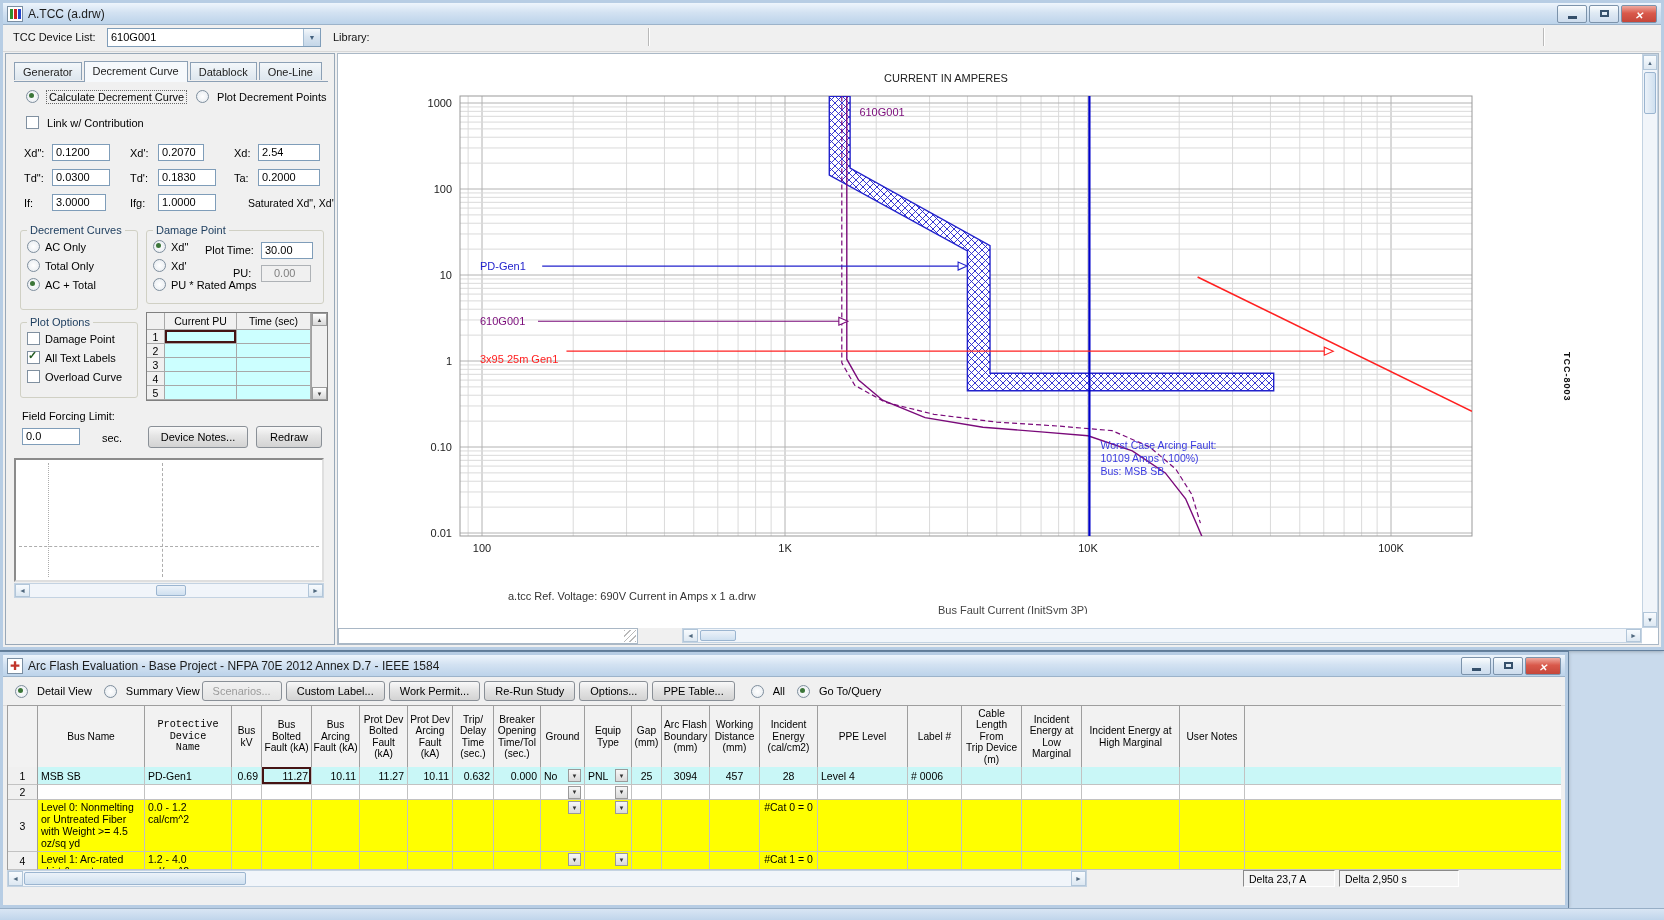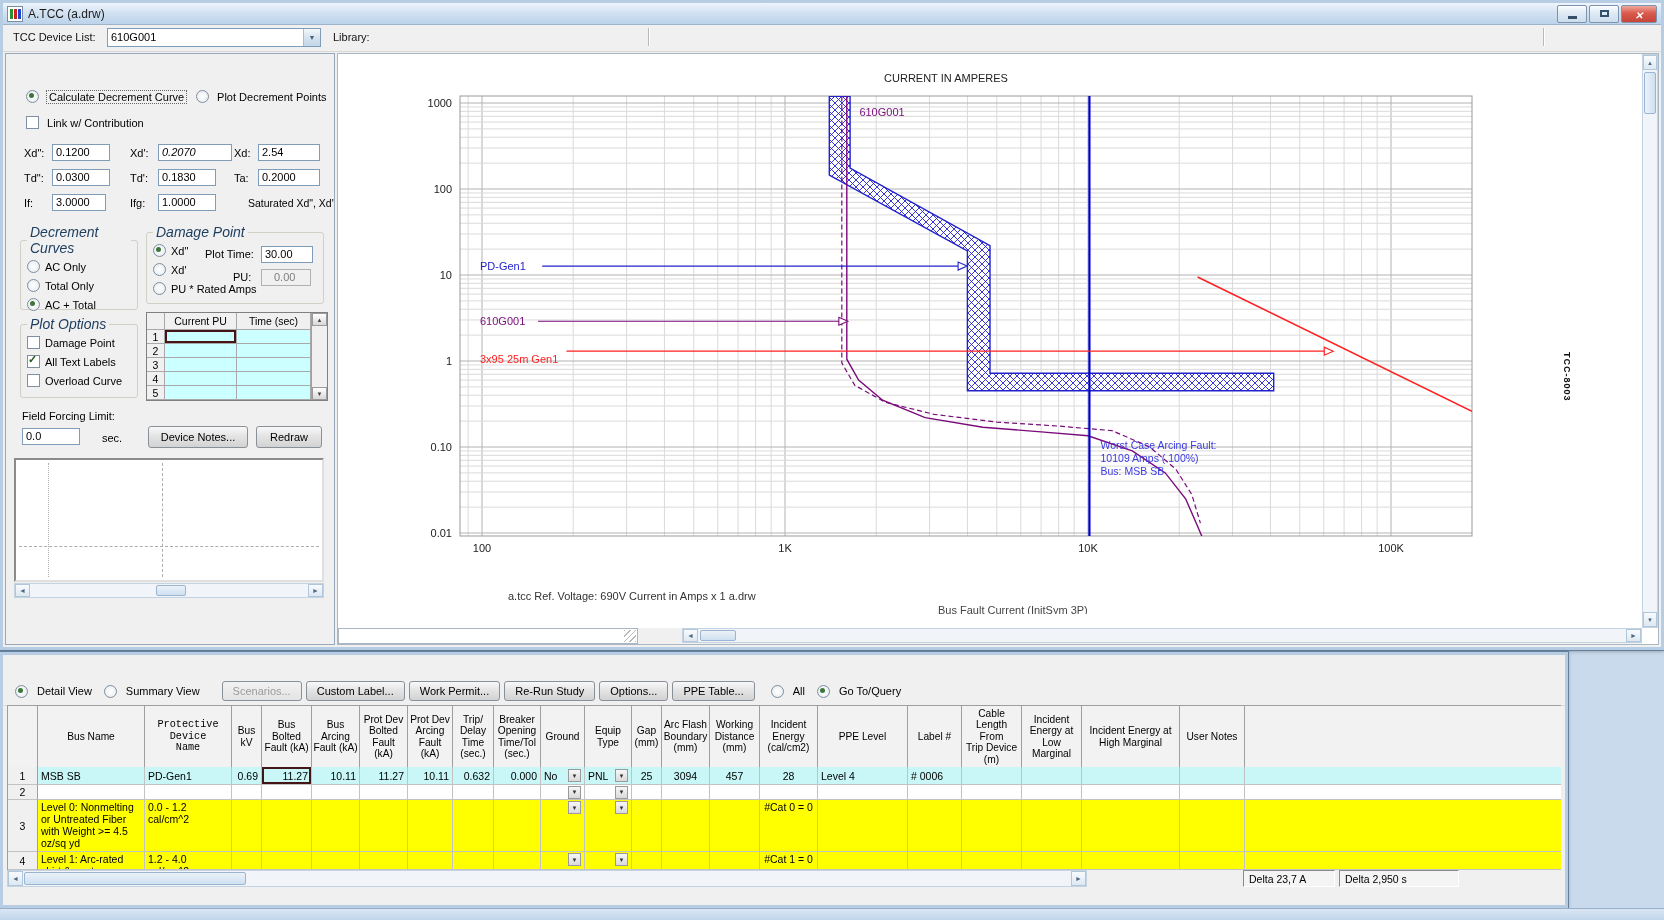--- a/index.html
+++ b/index.html
@@ -37,21 +37,21 @@
   .radio.on::after{content:"";position:absolute;left:2px;top:2px;width:5px;height:5px;border-radius:50%;background:#3c7639;}
   .cb{display:inline-block;width:11px;height:11px;border:1px solid #8090a0;background:#fff;vertical-align:-2px;margin-right:5px;position:relative;}
   .cb.on::after{content:"\2713";position:absolute;left:0px;top:-3px;font-size:11px;color:#245c24;font-weight:bold;}
   .rlbl{font-size:11px;}
   .rlbl.focus{outline:1px dotted #666;padding:0 2px;}
   .plbl{position:absolute;font-size:11px;}
   .satlbl{font-size:10.5px;width:86px;overflow:hidden;white-space:nowrap;}
   .tbox{position:absolute;height:17px;line-height:15px;background:#fff;border:1px solid #7f9db9;font-size:11px;padding:0 3px;box-sizing:border-box;overflow:hidden;white-space:nowrap;}
   .tbox.dis{background:#f0f0f0;color:#808080;border-color:#aeb2b6;}
   .grp{position:absolute;border:1px solid #d0d0c4;border-radius:3px;padding:1px 6px 2px 6px;margin:0;box-sizing:border-box;background:#f0f0f0;}
-  .grp legend{font-size:14px;color:#1f3f60;padding:0 3px;font-style:italic;}
+  .grp legend{font-size:11px;color:#1f3f60;padding:0 3px;}
   .rrow2{margin:3px 0 6px 0;white-space:nowrap;font-size:11px;}
   .btn{position:absolute;height:22px;line-height:20px;text-align:center;background:linear-gradient(#f9f9f9,#e4e4e4 45%,#d3d3d3);border:1px solid #8a9097;border-radius:3px;font-size:11px;box-sizing:border-box;}
   .preview{position:absolute;left:8px;top:404px;width:310px;height:124px;background:#fff;border:2px inset #dfdfdf;box-sizing:border-box;}
   .dv{position:absolute;top:3px;bottom:3px;border-left:1px dashed #adadad;}
   .dh{position:absolute;left:3px;right:3px;border-top:1px dashed #adadad;}
   
   .sbar-h{display:flex;align-items:stretch;background:#f1f5fa;border:1px solid #c4d3e2;box-sizing:border-box;height:15px;}
   .sbtn{width:15px;flex:none;display:flex;align-items:center;justify-content:center;background:linear-gradient(#f8fbfe,#dde8f2);border:1px solid #b2c6d9;color:#50687e;box-sizing:border-box;}
   .arr-l::before{content:"\25C4";font-size:7px;}
   .arr-r::before{content:"\25BA";font-size:7px;}
@@ -70,21 +70,21 @@
   .vthumb{position:absolute;left:1px;right:1px;top:2px;height:40px;background:linear-gradient(90deg,#ecf2f9,#cfe0f0);border:1px solid #9bb5d0;border-radius:2px;}
   .cbottom{position:absolute;left:0;right:16px;bottom:0;height:16px;background:#f0f0f0;}
   .cfill{position:absolute;left:0;top:0;width:300px;height:16px;background:#fff;border:1px solid #a9b7c5;box-sizing:border-box;}
   .grip{position:absolute;right:1px;bottom:1px;width:12px;height:12px;background:repeating-linear-gradient(135deg,#b9b9b9 0 1px,transparent 1px 4px);}
   .chs{position:absolute;left:344px;right:0;top:0;}
   
   .arc-tools{position:absolute;left:0;top:22px;right:0;height:28px;background:#f0f0f0;display:flex;align-items:center;border-bottom:1px solid #dcdcdc;}
   .arc-tools .radio{margin-left:12px;}
   .abtn{display:inline-block;height:20px;line-height:18px;padding:0 10px;text-align:center;background:linear-gradient(#f9f9f9,#e4e4e4 45%,#d3d3d3);border:1px solid #8a9097;border-radius:3px;font-size:11px;box-sizing:border-box;margin-right:4px;}
   .abtn.disabled{color:#9b9b9b;background:linear-gradient(#f2f2f2,#e4e4e4);}
-  #arcBtns{margin-left:22px;}
+  #arcBtns{margin-left:2px;}
   #arcHeader{position:absolute;left:4px;top:50px;height:62px;display:flex;border-top:1px solid #9e9e9e;border-left:1px solid #9e9e9e;background:#f2f2f2;right:4px;}
   .hcell{flex:none;display:flex;align-items:center;justify-content:center;text-align:center;background:#f2f2f2;border-right:1px solid #9e9e9e;border-bottom:1px solid #9e9e9e;font-size:10.2px;line-height:11.5px;white-space:pre-line;box-sizing:border-box;padding:1px;color:#000;}
   .hfill{flex:1;border-right:none;}
   #arcRows{position:absolute;left:4px;top:112px;right:4px;background:#fff;border-left:1px solid #9e9e9e;overflow:hidden;}
   .brow{display:flex;overflow:hidden;}
   .bcell{flex:none;display:flex;align-items:center;padding:0 3px;box-sizing:border-box;border-right:1px solid #c2c2c2;border-bottom:1px solid #c2c2c2;font-size:10.5px;overflow:hidden;white-space:nowrap;background:#fff;height:100%;}
   .cyan .bcell{background:#c9f7f7;}
   .yellow .bcell{background:#ffff00;}
   .bcell.numc{background:#f0f0f0;justify-content:center;border-right:1px solid #9e9e9e;}
   .bcell.ar{justify-content:flex-end;}
@@ -140,37 +140,38 @@
       <span class="combo">
         <span class="cval">610G001</span>
         <span class="cbtn"></span>
       </span>
       <span class="lbl lib">Library:</span>
       <i class="vsep" style="left:645px;"></i>
       <i class="vsep" style="left:1540px;"></i>
     </div>
     <div class="tcc-body">
       <div class="lpanel">
+        <div class="tabs" id="tccTabs"><span class="tab">Generator</span><span class="tab on">Decrement Curve</span><span class="tab">Datablock</span><span class="tab">One-Line</span></div>
         <div class="rrow" style="top:36px;left:20px;">
           <span class="radio on"></span>
           <span class="rlbl focus">Calculate Decrement Curve</span>
         </div>
         <div class="rrow" style="top:36px;left:190px;">
           <span class="radio"></span>
           <span class="rlbl">Plot Decrement Points</span>
         </div>
         <div class="rrow" style="top:62px;left:20px;">
           <span class="cb"></span>
           <span class="rlbl">Link w/ Contribution</span>
         </div>
         <div id="paramsGrid">
             <span class="plbl" style="left: 18px; top: 93px;">Xd":</span>
             <span class="tbox" style="left: 46px; top: 90px; width: 58px;">0.1200</span>
             <span class="plbl" style="left: 124px; top: 93px;">Xd':</span>
-            <span class="tbox" style="left: 152px; top: 90px; width: 74px; font-style: italic;">0.2070</span>
+            <span class="tbox" style="left: 152px; top: 90px; width: 46px;">0.2070</span>
             <span class="plbl" style="left: 228px; top: 93px;">Xd:</span>
             <span class="tbox" style="left: 252px; top: 90px; width: 62px;">2.54</span>
             <span class="plbl" style="left: 18px; top: 118px;">Td":</span>
             <span class="tbox" style="left: 46px; top: 115px; width: 58px;">0.0300</span>
             <span class="plbl" style="left: 124px; top: 118px;">Td':</span>
             <span class="tbox" style="left: 152px; top: 115px; width: 58px;">0.1830</span>
             <span class="plbl" style="left: 228px; top: 118px;">Ta:</span>
             <span class="tbox" style="left: 252px; top: 115px; width: 62px;">0.2000</span>
             <span class="plbl" style="left: 18px; top: 143px;">If:</span>
             <span class="tbox" style="left: 46px; top: 140px; width: 54px;">3.0000</span>
@@ -403,20 +404,35 @@
                 <span class="sthumb" style="left:2px;width:34px;"></span>
               </span>
             <span class="sbtn arr-r"></span>
           </div>
         </div>
       </div>
     </div>
   </div>
 
   <div class="win" id="arcWin" style="left:0;top:652px;width:1568px;height:256px;">
+    <div class="tbar">
+      <span class="appicon arcicon" style="background:#fff;"></span>
+      <span class="ttext">Arc Flash Evaluation - Base Project - NFPA 70E 2012 Annex D.7 - IEEE 1584</span>
+      <span class="caps">
+        <span class="cap">
+            <i class="g-min"></i>
+          </span>
+        <span class="cap">
+            <i class="g-max"></i>
+          </span>
+        <span class="cap close">
+            <i class="g-x"></i>
+          </span>
+      </span>
+    </div>
     <div class="arc-tools">
       <span class="radio on"></span>
       <span class="rlbl" style="margin-left:4px;">Detail View</span>
       <span class="radio"></span>
       <span class="rlbl" style="margin-left:4px;">Summary View</span>
       <span id="arcBtns"><span class="abtn disabled">Scenarios...</span><span class="abtn">Custom Label...</span><span class="abtn">Work Permit...</span><span class="abtn">Re-Run Study</span><span class="abtn">Options...</span><span class="abtn">PPE Table...</span></span>
       <span class="radio"></span>
       <span class="rlbl" style="margin-left:4px;">All</span>
       <span class="radio on"></span>
       <span class="rlbl" style="margin-left:4px;">Go To/Query</span>

